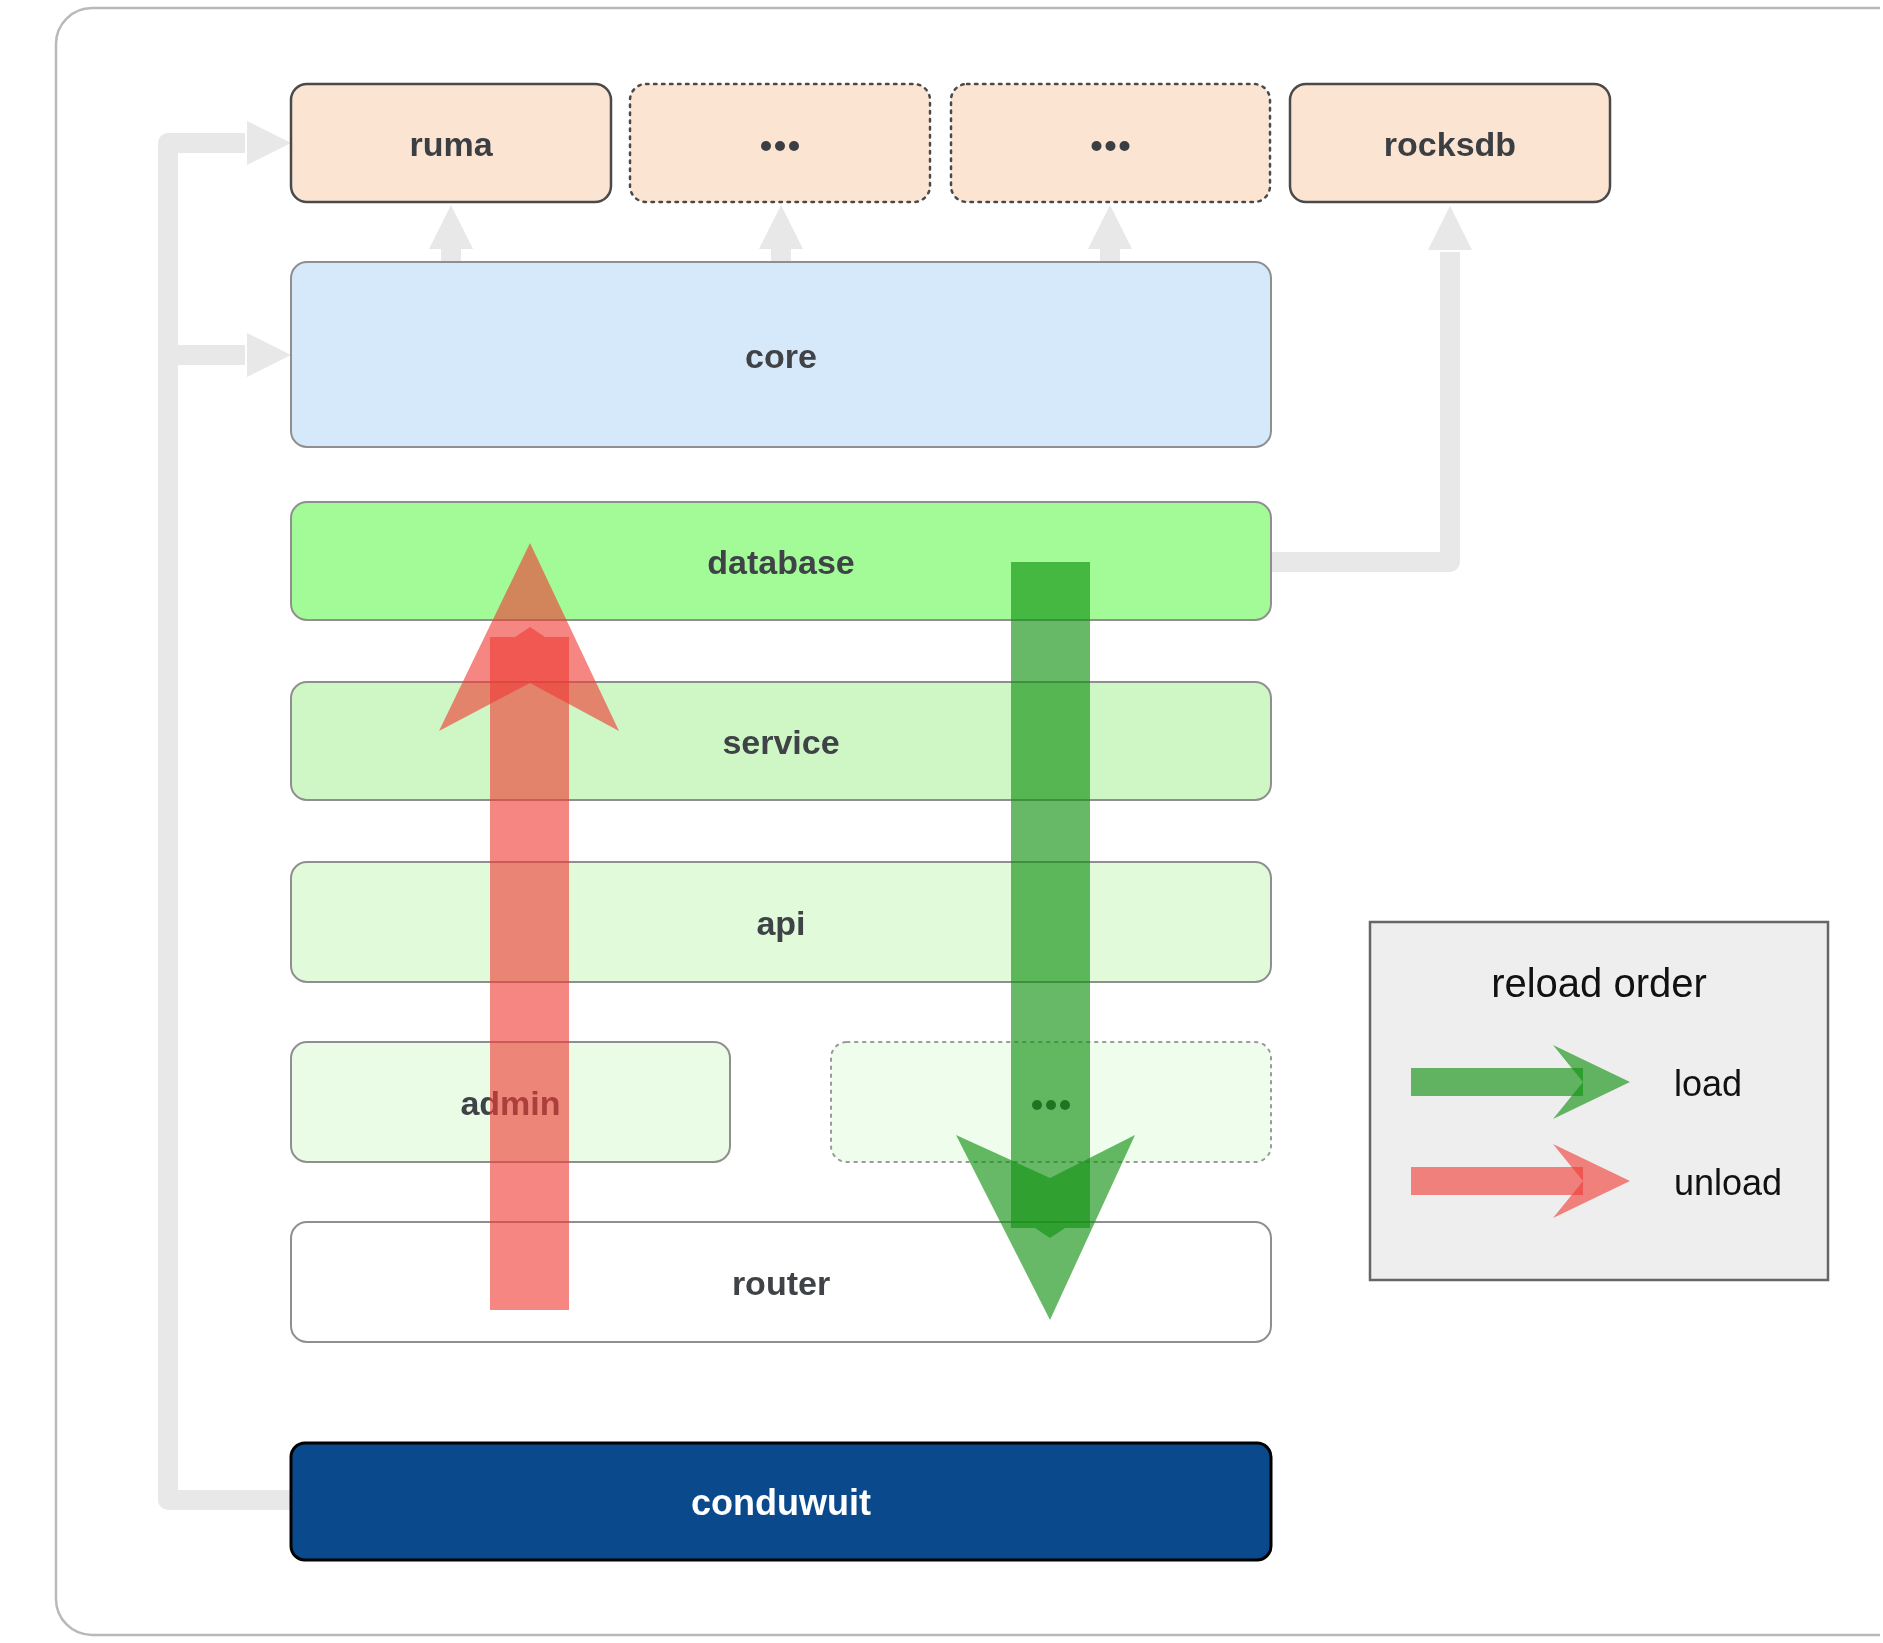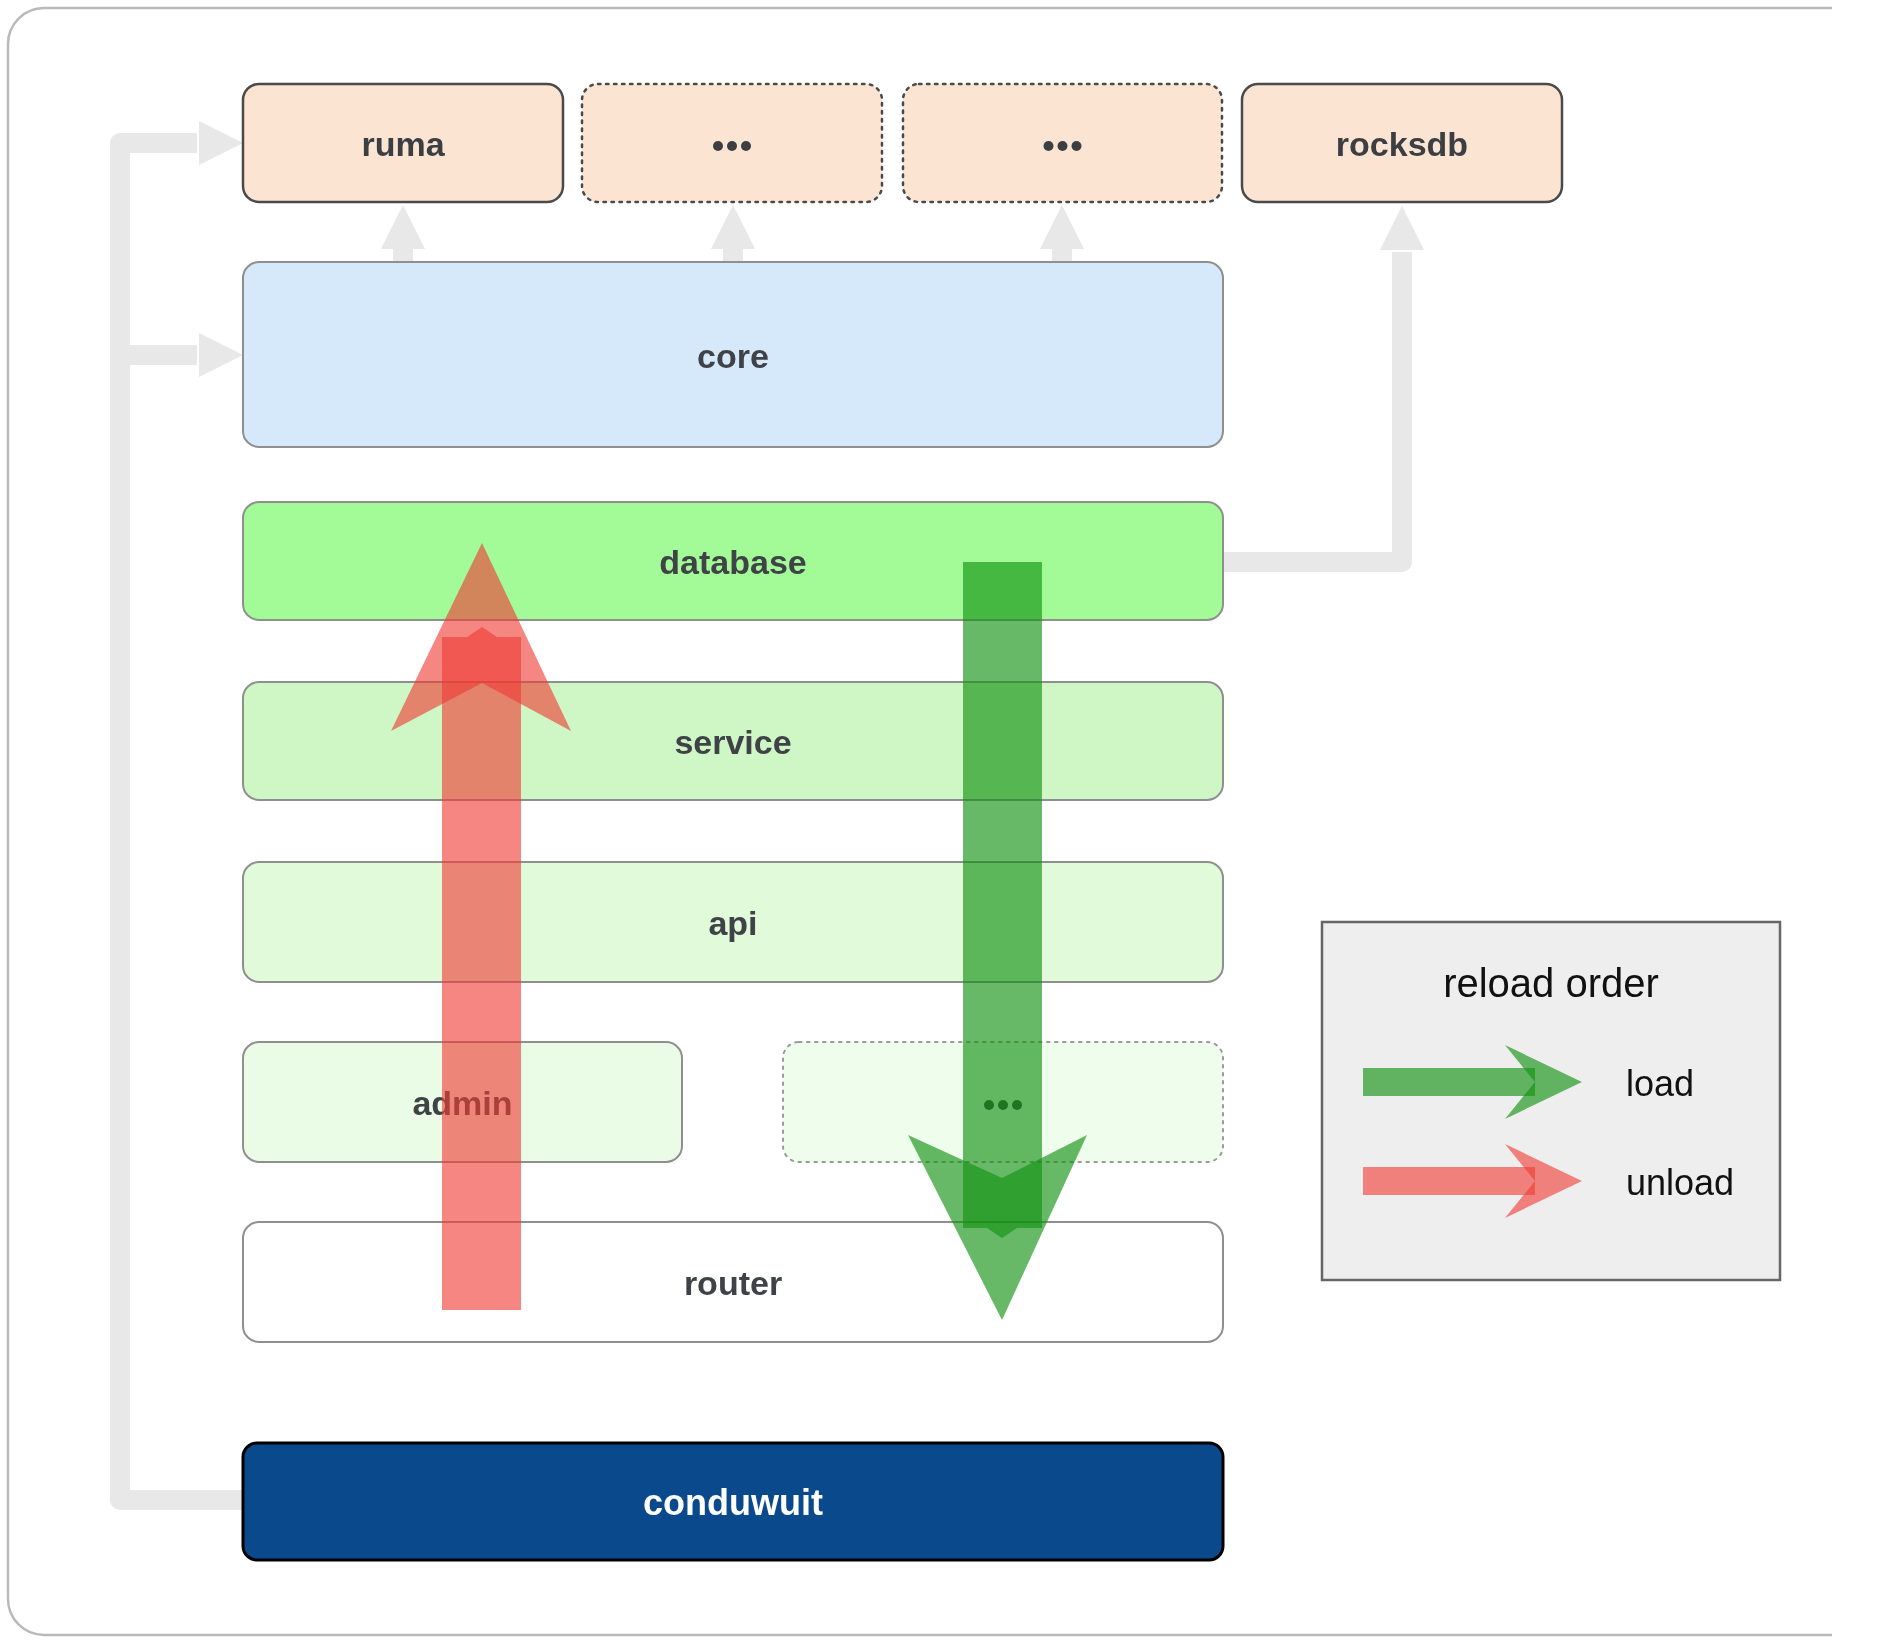--- a/index.html
+++ b/index.html
@@ -1,17 +1,17 @@
 <!DOCTYPE html>
 <html><head>
 <meta charset="utf-8">
 <style>
   html, body { margin: 0; padding: 0; background: #ffffff; }
   body { font-family: "Liberation Sans", sans-serif; }
-  #stage { position: relative; width: 1832px; height: 1643px; background: #ffffff; overflow: hidden; }
+  #stage { position: relative; width: 1832px; height: 1643px; background: #ffffff; overflow: hidden; margin-left: 48px; }
   svg { display: block; }
   text { user-select: none; }
 </style>
 </head>
 <body>
 
 <div id="stage">
   <svg id="diagram-svg" width="1883" height="1643" viewBox="0 0 1883 1643" xmlns="http://www.w3.org/2000/svg">
       <rect x="8" y="8" width="1867" height="1627" rx="36" fill="#ffffff" stroke="#b9b9b9" stroke-width="2.5"></rect>
       <g>

